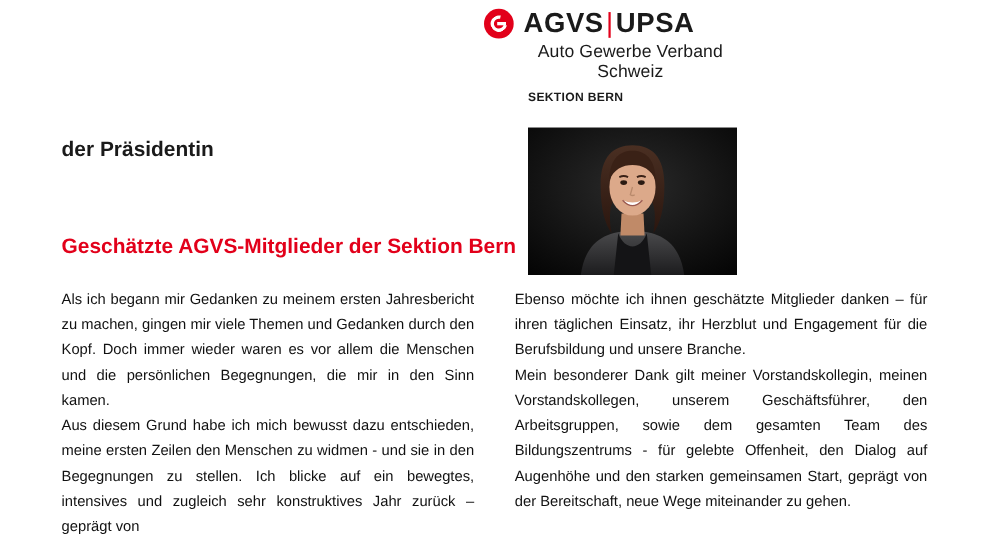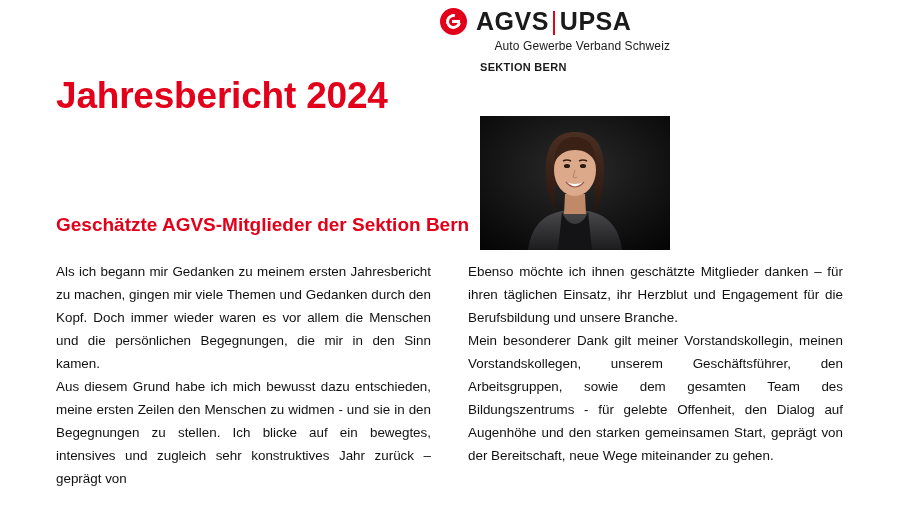--- a/index.html
+++ b/index.html
@@ -73,26 +73,26 @@
     color: #1a1a1a;
     line-height: 1;
     white-space: nowrap;
   }
   .logo-word .bar {
     color: #e2001a;
     font-weight: normal;
     padding: 0 2px;
   }
   .logo-sub {
-    font-size: 12px;
+    font-size: 16px;
     color: #1a1a1a;
     margin-top: 4px;
     margin-left: 36px;
     letter-spacing: 0.1px;
-    text-align: right;
+    text-align: center;
   }
   .logo-section {
     font-size: 11px;
     font-weight: bold;
     color: #1a1a1a;
     margin-top: 8px;
     margin-left: 40px;
     letter-spacing: 0.3px;
     text-align: left;
   }
@@ -171,21 +171,21 @@
 
   <div class="logo-block">
     <div class="logo-row">
       <div class="logo-mark"></div>
       <div class="logo-word"><span>AGVS</span><span class="bar">|</span><span>UPSA</span></div>
     </div>
     <div class="logo-sub">Auto Gewerbe Verband Schweiz</div>
     <div class="logo-section">SEKTION BERN</div>
   </div>
 
-  <div class="title">Jahresbericht 2024</div>
+  <div class="subtitle">der Präsidentin</div>
 
   <div class="portrait">
     <svg width="190" height="134" viewBox="0 0 190 134">
       <defs>
         <radialGradient id="bg" cx="50%" cy="40%" r="75%">
           <stop offset="0%" stop-color="#2a2a2a"></stop>
           <stop offset="100%" stop-color="#050505"></stop>
         </radialGradient>
         <linearGradient id="jacket" x1="0" y1="0" x2="0" y2="1">
           <stop offset="0%" stop-color="#4a4a4c"></stop>

